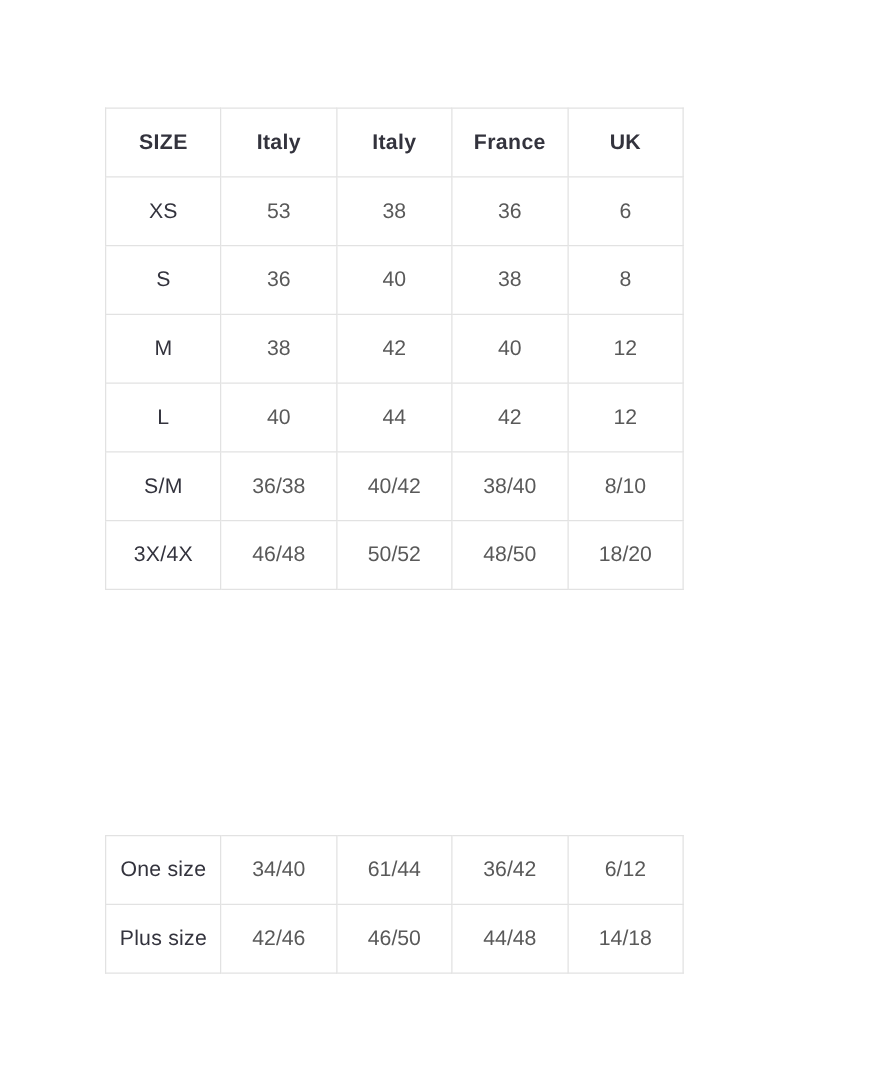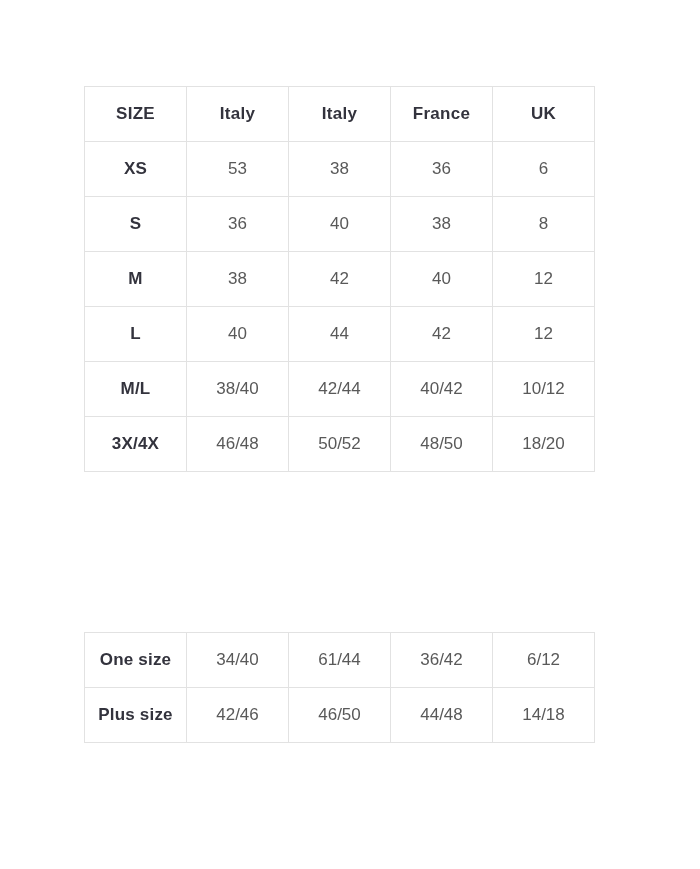--- a/index.html
+++ b/index.html
@@ -17,44 +17,44 @@
     position: relative;
     width: 700px;
     height: 869px;
     background: var(--bg);
     font-family: "Liberation Sans", sans-serif;
     overflow: hidden;
   }
   table.size-table {
     position: absolute;
     left: 84px;
-    width: 511px;
+    width: 463px;
     border-collapse: collapse;
     table-layout: fixed;
     background: var(--bg);
   }
   table.size-table.main { top: 86px; }
-  table.size-table.secondary { top: 632px; }
+  table.size-table.secondary { top: 668px; }
   .size-table th,
   .size-table td {
     border: 1px solid var(--border);
     height: 54px;
     text-align: center;
     vertical-align: middle;
     font-size: 17px;
     padding: 0;
     overflow: hidden;
   }
   .size-table th {
     font-weight: 700;
     color: var(--label);
     letter-spacing: 0.3px;
   }
   .size-table td.label-cell {
-    font-weight: 700;
+    font-weight: 400;
     color: var(--label);
     letter-spacing: 0.2px;
   }
   .size-table td.value-cell {
     font-weight: 400;
     color: var(--value);
   }
 </style>
 </head>
 <body>
@@ -94,25 +94,25 @@
         <td class="value-cell">12</td>
       </tr>
       <tr>
         <td class="label-cell">L</td>
         <td class="value-cell">40</td>
         <td class="value-cell">44</td>
         <td class="value-cell">42</td>
         <td class="value-cell">12</td>
       </tr>
       <tr>
-        <td class="label-cell">M/L</td>
+        <td class="label-cell">S/M</td>
+        <td class="value-cell">36/38</td>
+        <td class="value-cell">40/42</td>
         <td class="value-cell">38/40</td>
-        <td class="value-cell">42/44</td>
-        <td class="value-cell">40/42</td>
-        <td class="value-cell">10/12</td>
+        <td class="value-cell">8/10</td>
       </tr>
       <tr>
         <td class="label-cell">3X/4X</td>
         <td class="value-cell">46/48</td>
         <td class="value-cell">50/52</td>
         <td class="value-cell">48/50</td>
         <td class="value-cell">18/20</td>
       </tr>
     </tbody>
   </table>

